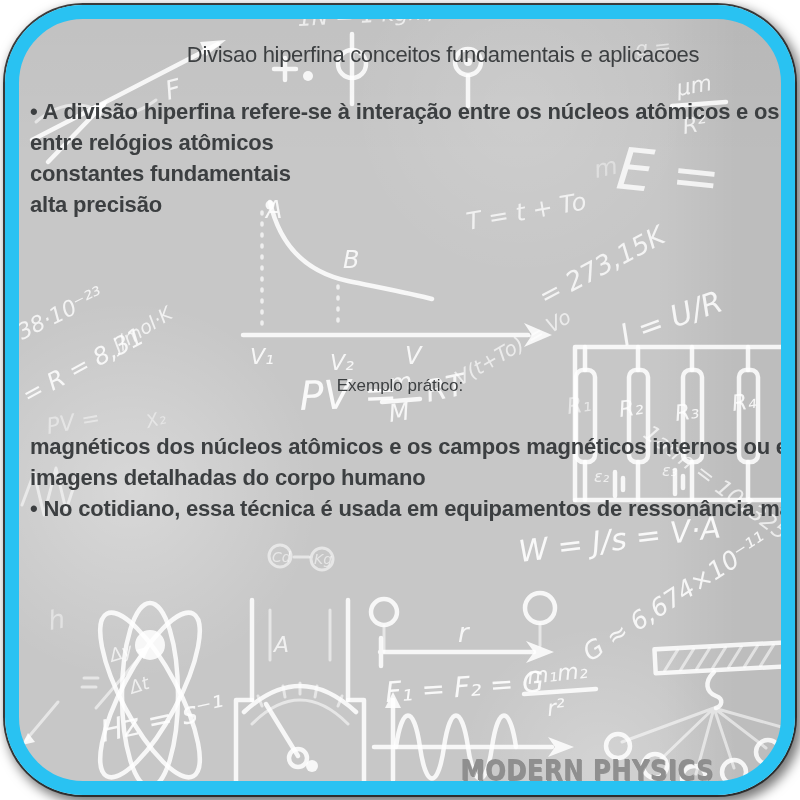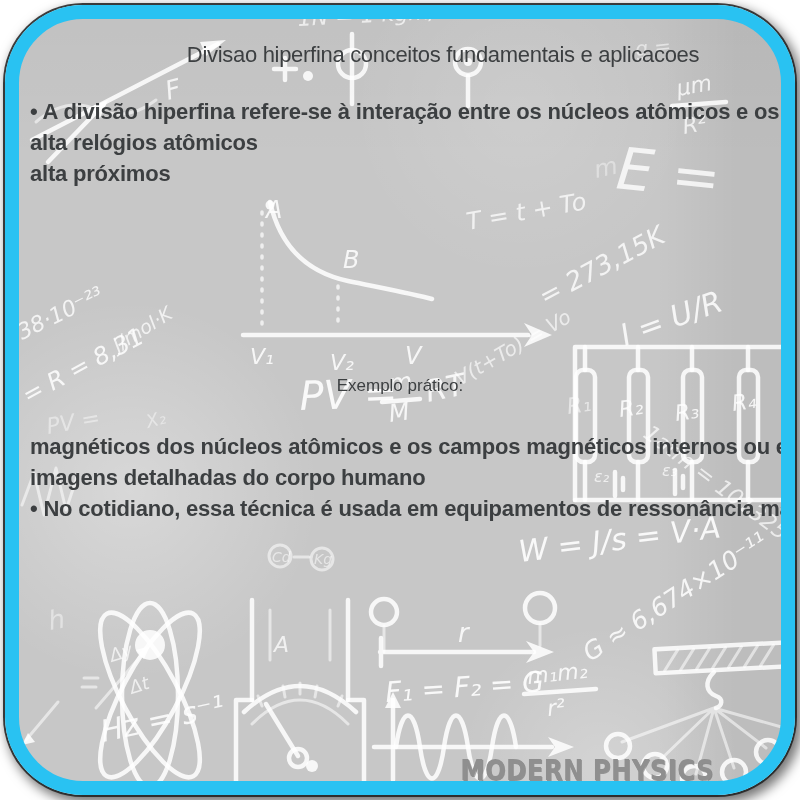--- a/index.html
+++ b/index.html
@@ -228,22 +228,23 @@
             <text x="314" y="564" font-size="14" transform="rotate(0 314 564)" opacity="0.55" class="ct">Kg</text>
           </g>
       </svg>
 
       <div class="smudges"></div>
 
       <div class="content">
         <div class="title">Divisao hiperfina conceitos fundamentais e aplicacoes</div>
         <div class="body-block sec1">
             <div class="line">• A divisão hiperfina refere-se à interação entre os núcleos atômicos e os campos magnéticos</div>
-            <div class="line">alta relógios atômicos</div>
-            <div class="line">alta próximos</div>
+            <div class="line">entre relógios atômicos</div>
+            <div class="line">constantes fundamentais</div>
+            <div class="line">alta precisão</div>
           </div>
         <div class="example-heading">Exemplo prático:</div>
         <div class="body-block sec2">
             <div class="line">magnéticos dos núcleos atômicos e os campos magnéticos internos ou externos</div>
             <div class="line">imagens detalhadas do corpo humano</div>
             <div class="line">• No cotidiano, essa técnica é usada em equipamentos de ressonância magnética para obter</div>
           </div>
         <div class="watermark">MODERN PHYSICS</div>
       </div>
 

